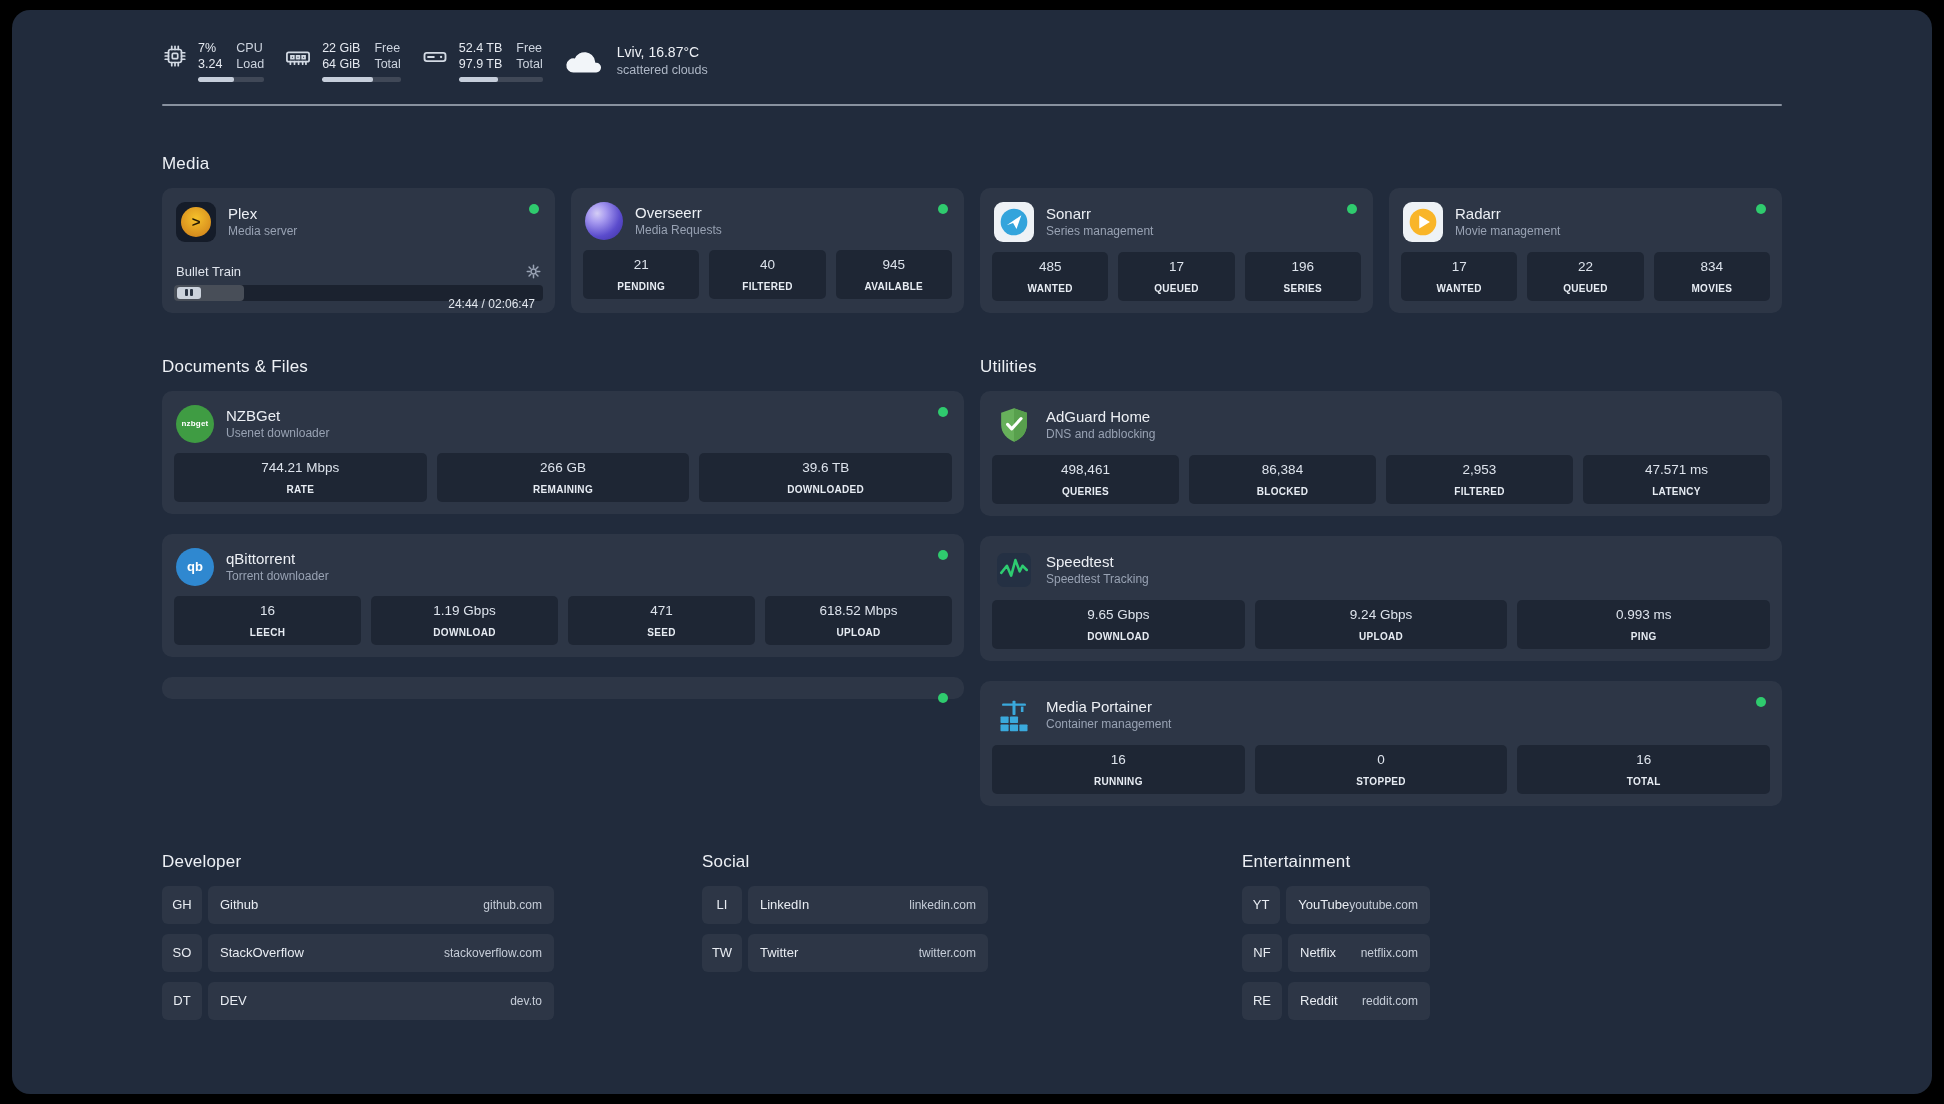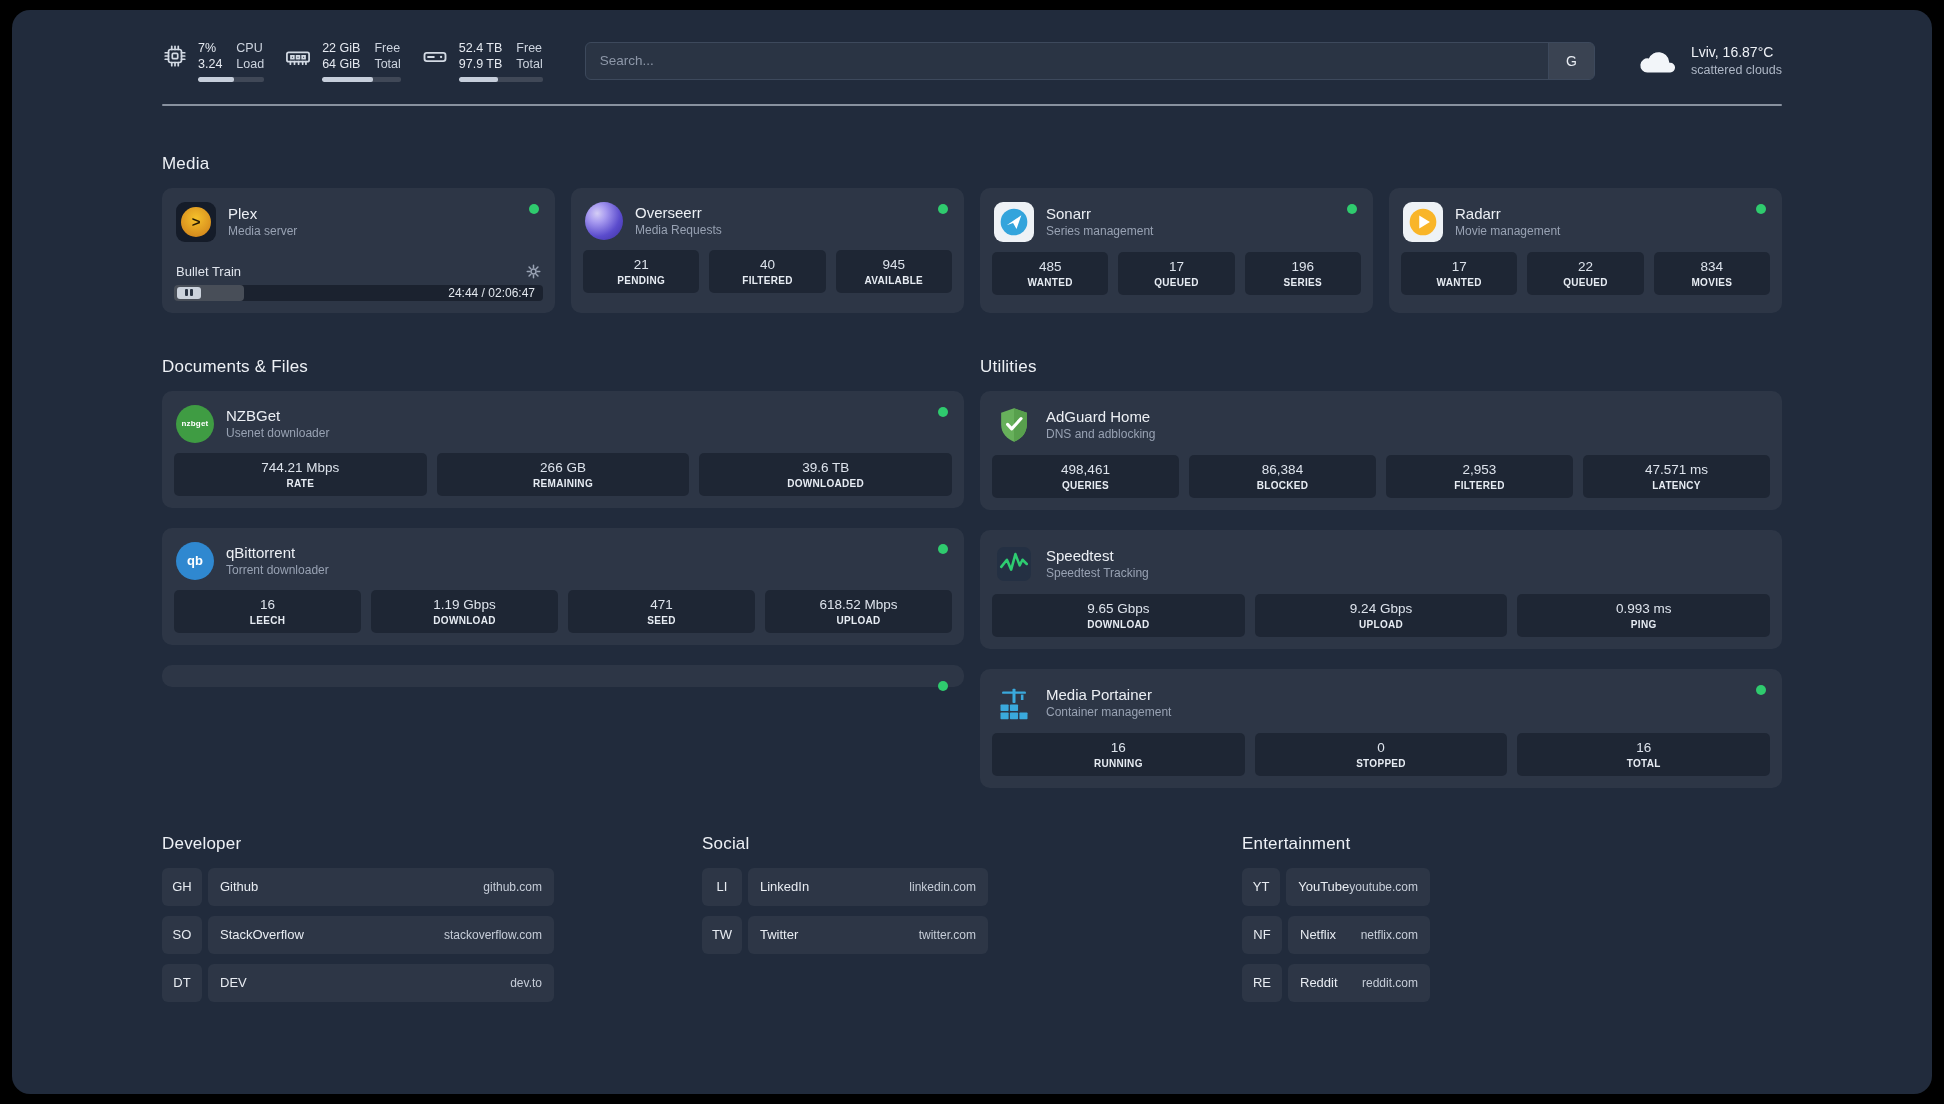--- a/index.html
+++ b/index.html
@@ -39,34 +39,34 @@
   
   .card{background:rgba(255,255,255,.055);border-radius:10px;padding:10px 12px 12px;position:relative}
   .card-head{display:flex;align-items:center;gap:12px;padding:4px 2px 8px;cursor:pointer}
   .app-icon{width:40px;height:40px;flex:0 0 40px;display:flex;align-items:center;justify-content:center;font-style:normal}
   .app-meta{display:flex;flex-direction:column;gap:2px}
   .app-name{font-size:15px;color:#eceff4}
   .app-sub{font-size:12px;color:#98a2b3}
   .dot{position:absolute;top:16px;right:16px;width:10px;height:10px;border-radius:50%;background:#2fcb6e}
 
   .stats{display:flex;gap:10px;margin-top:2px}
-  .stat{flex:1;background:rgba(13,19,30,.45);border-radius:5px;padding:7px 4px;display:flex;flex-direction:column;align-items:center;gap:3px}
+  .stat{flex:1;background:rgba(13,19,30,.45);border-radius:5px;padding:7px 4px;display:flex;flex-direction:column;align-items:center;gap:9px}
   .stat-v{font-size:13.5px;color:#dde3ec}
   .stat-l{font-size:10px;font-weight:700;color:#e7ecf3;letter-spacing:.3px}
 
   
   .player{margin-top:12px}
   .player-top{display:flex;align-items:center;justify-content:space-between;padding:2px 2px 6px}
   .player-title{font-size:13px;color:#dfe4ec}
   .gear{display:flex;cursor:pointer}
   .pbar{position:relative;height:16px;background:rgba(13,19,30,.55);border-radius:4px}
   .pfill{position:absolute;left:0;top:0;bottom:0;background:rgba(255,255,255,.20);border-radius:4px}
   .pause-chip{position:absolute;left:3px;top:2px;width:24px;height:12px;background:#cbd2dc;border-radius:3px;display:flex;align-items:center;justify-content:center;gap:2.5px;cursor:pointer}
   .pause-chip i{width:2.5px;height:7px;background:#2a3444;border-radius:1px}
-  .ptime{position:absolute;right:8px;top:1px;line-height:14px;font-size:12px;color:#e2e7ee}
+  .ptime{position:absolute;right:8px;top:12px;line-height:14px;font-size:12px;color:#e2e7ee}
 
   
   .plex{background:#151c29;border-radius:9px}
   .plex-disc{width:30px;height:30px;border-radius:50%;background:radial-gradient(circle at 50% 38%,#f6c12b,#cc7b19);color:#241a05;font-weight:700;font-size:15px;display:flex;align-items:center;justify-content:center}
   .overseerr{border-radius:50%;background:radial-gradient(circle at 32% 30%,#d4cdf5 0%,#a89bf0 24%,#5b4ccd 62%,#3b2f9e 100%);width:38px;height:38px;flex-basis:38px}
   .sonarr,.radarr{background:#eef2f6;border-radius:9px}
   .nzbget{width:38px;height:38px;flex-basis:38px;border-radius:50%;background:#3f9c43}
   .nzb-text{font-size:8px;font-weight:700;color:#fff;letter-spacing:.2px}
   .qbittorrent{width:38px;height:38px;flex-basis:38px;border-radius:50%;background:#2f88d0;color:#fff;font-size:13px;font-weight:700}
   .filebrowser{background:#4a9ad6;border-radius:9px}
@@ -161,24 +161,20 @@
               <span>Free</span>
               <span>Total</span>
             </div>
           </div>
           <div class="wbar">
               <i class="wfill" style="width: 47%;"></i>
             </div>
         </div>
       </div>
 
-      <div class="search">
-        <input class="search-input" placeholder="Search..." style="">
-        <button class="search-provider">G</button>
-      </div>
 
       <div class="weather">
         <span style="display:flex">
           <svg width="42" height="32" viewBox="0 0 48 34" fill="#f2f5f9">
             <path d="M38 30H12a8 8 0 1 1 1.6-15.8A12 12 0 0 1 36.5 17l.5 2H38a5.5 5.5 0 0 1 0 11z"></path>
           </svg>
         </span>
         <div class="weather-text">
           <span class="w-loc">Lviv, 16.87°C</span>
           <span class="w-cond">scattered clouds</span>

